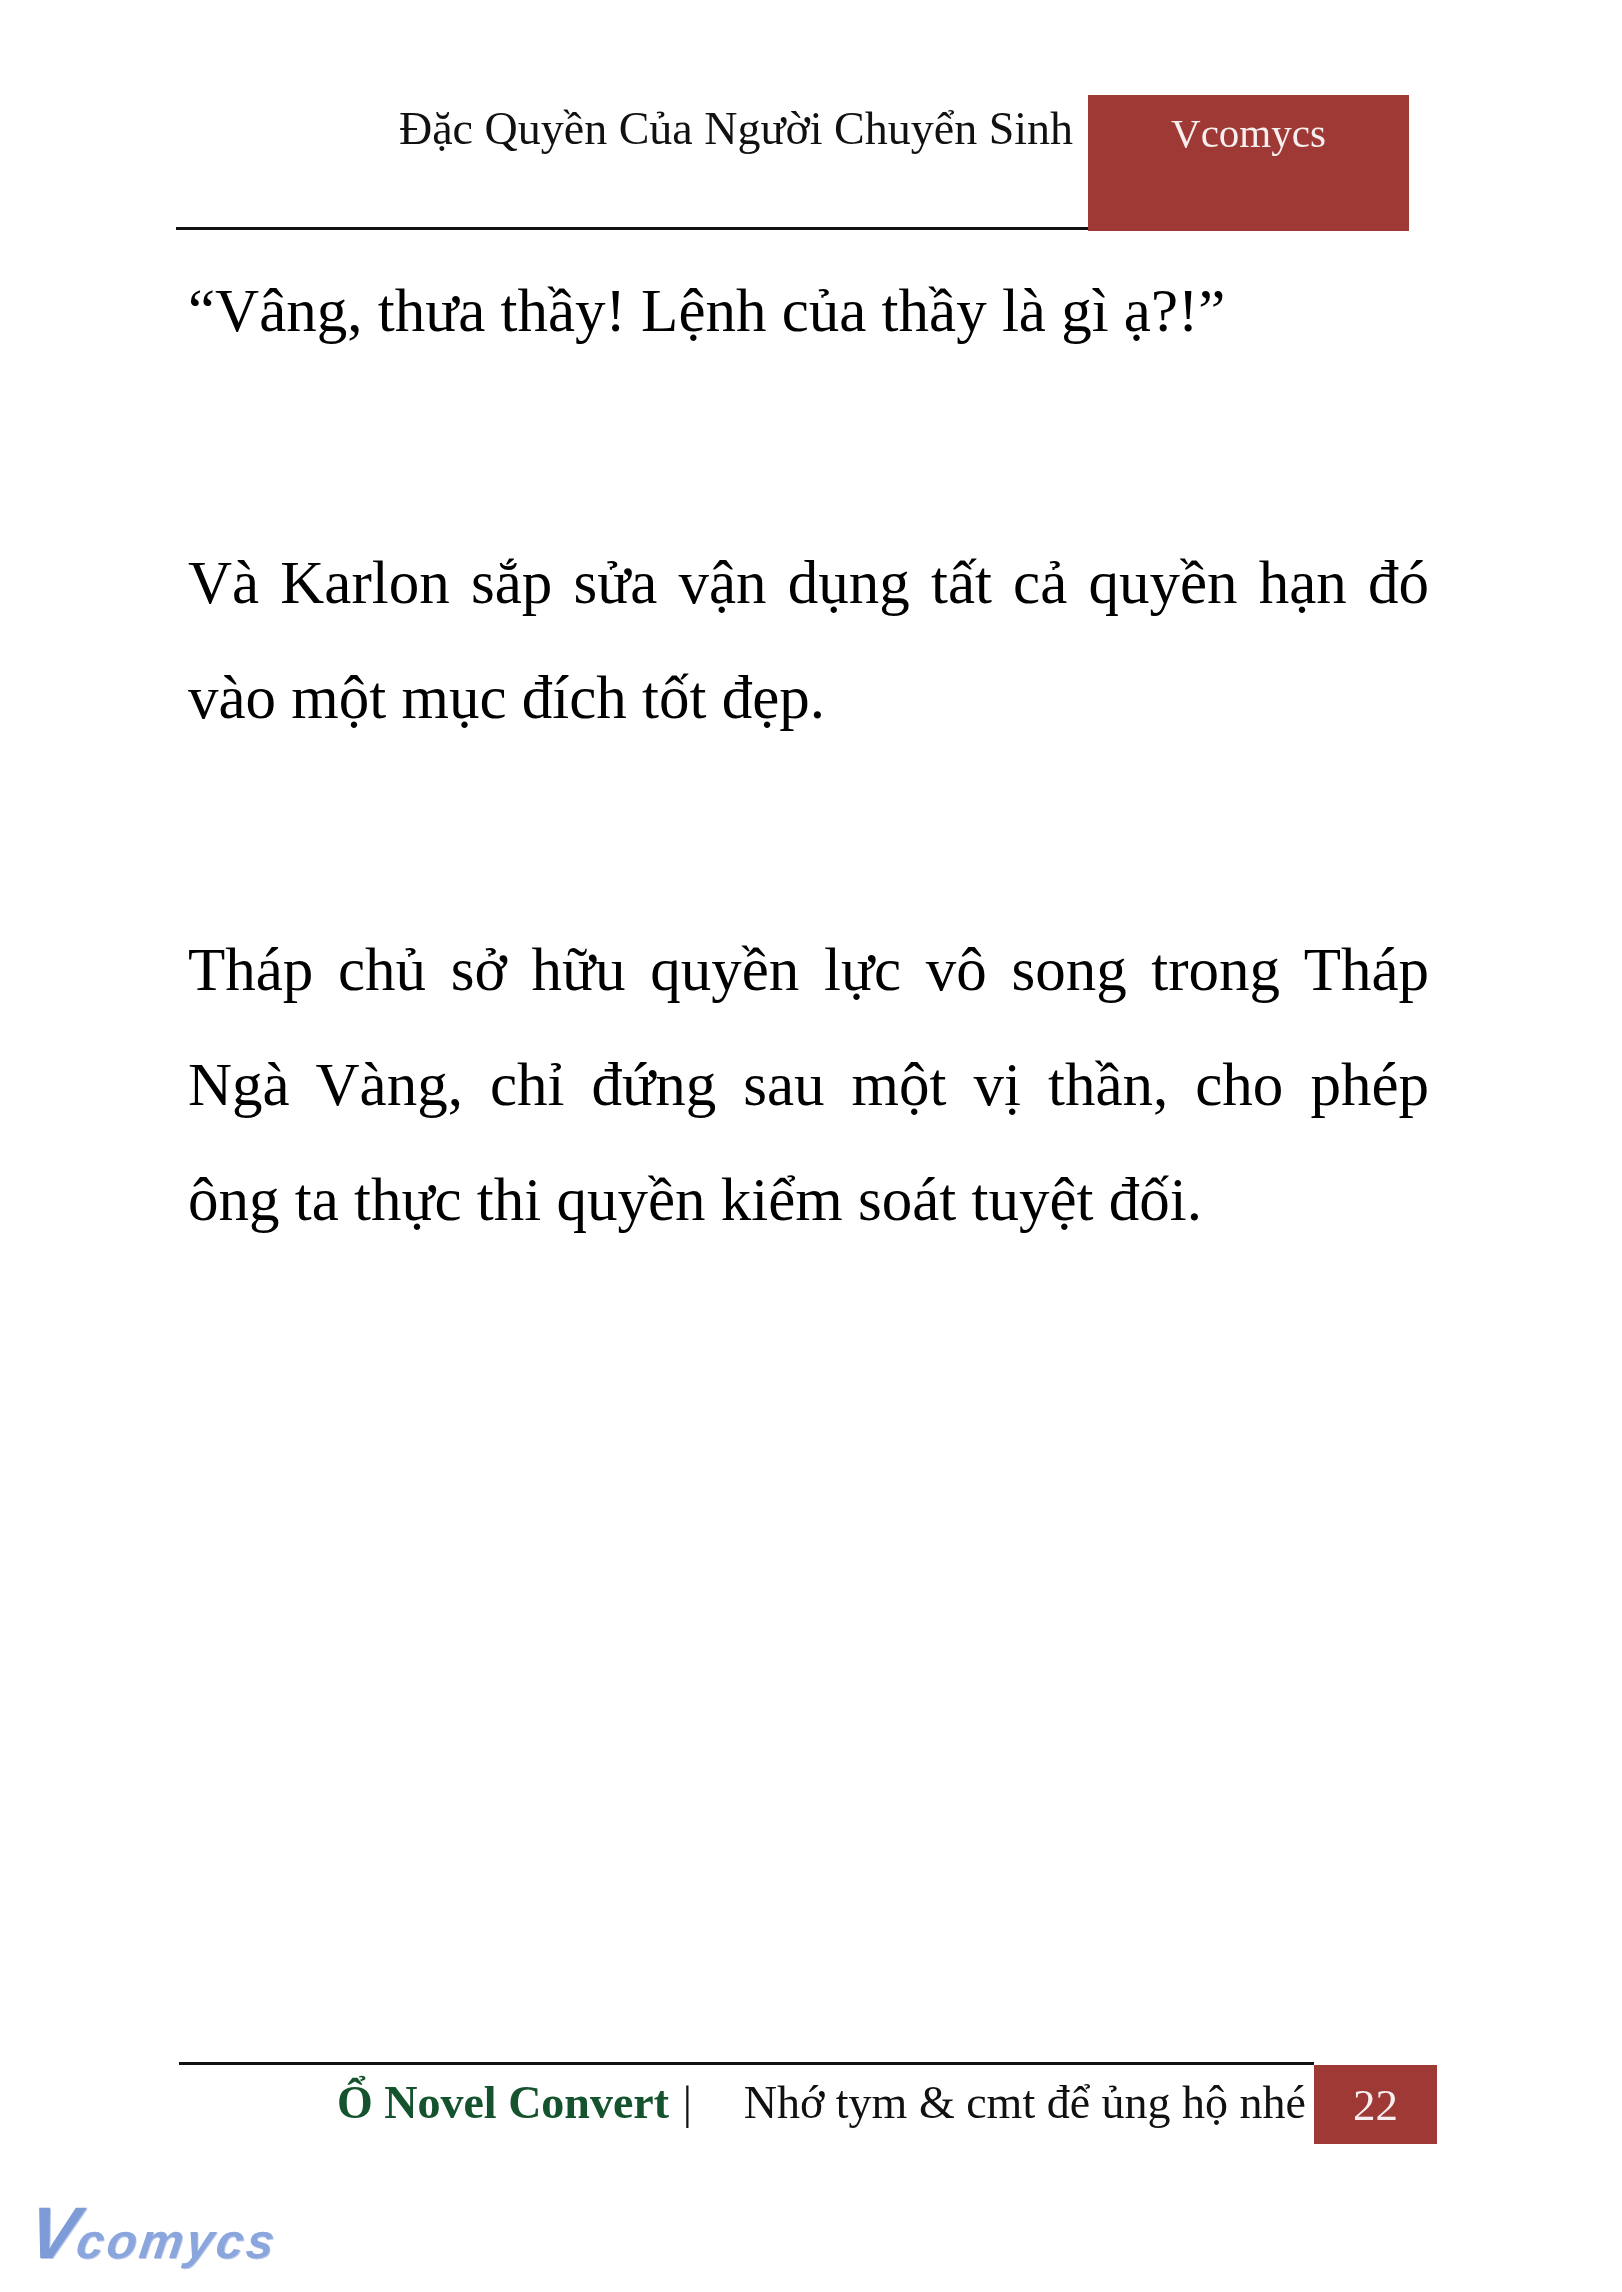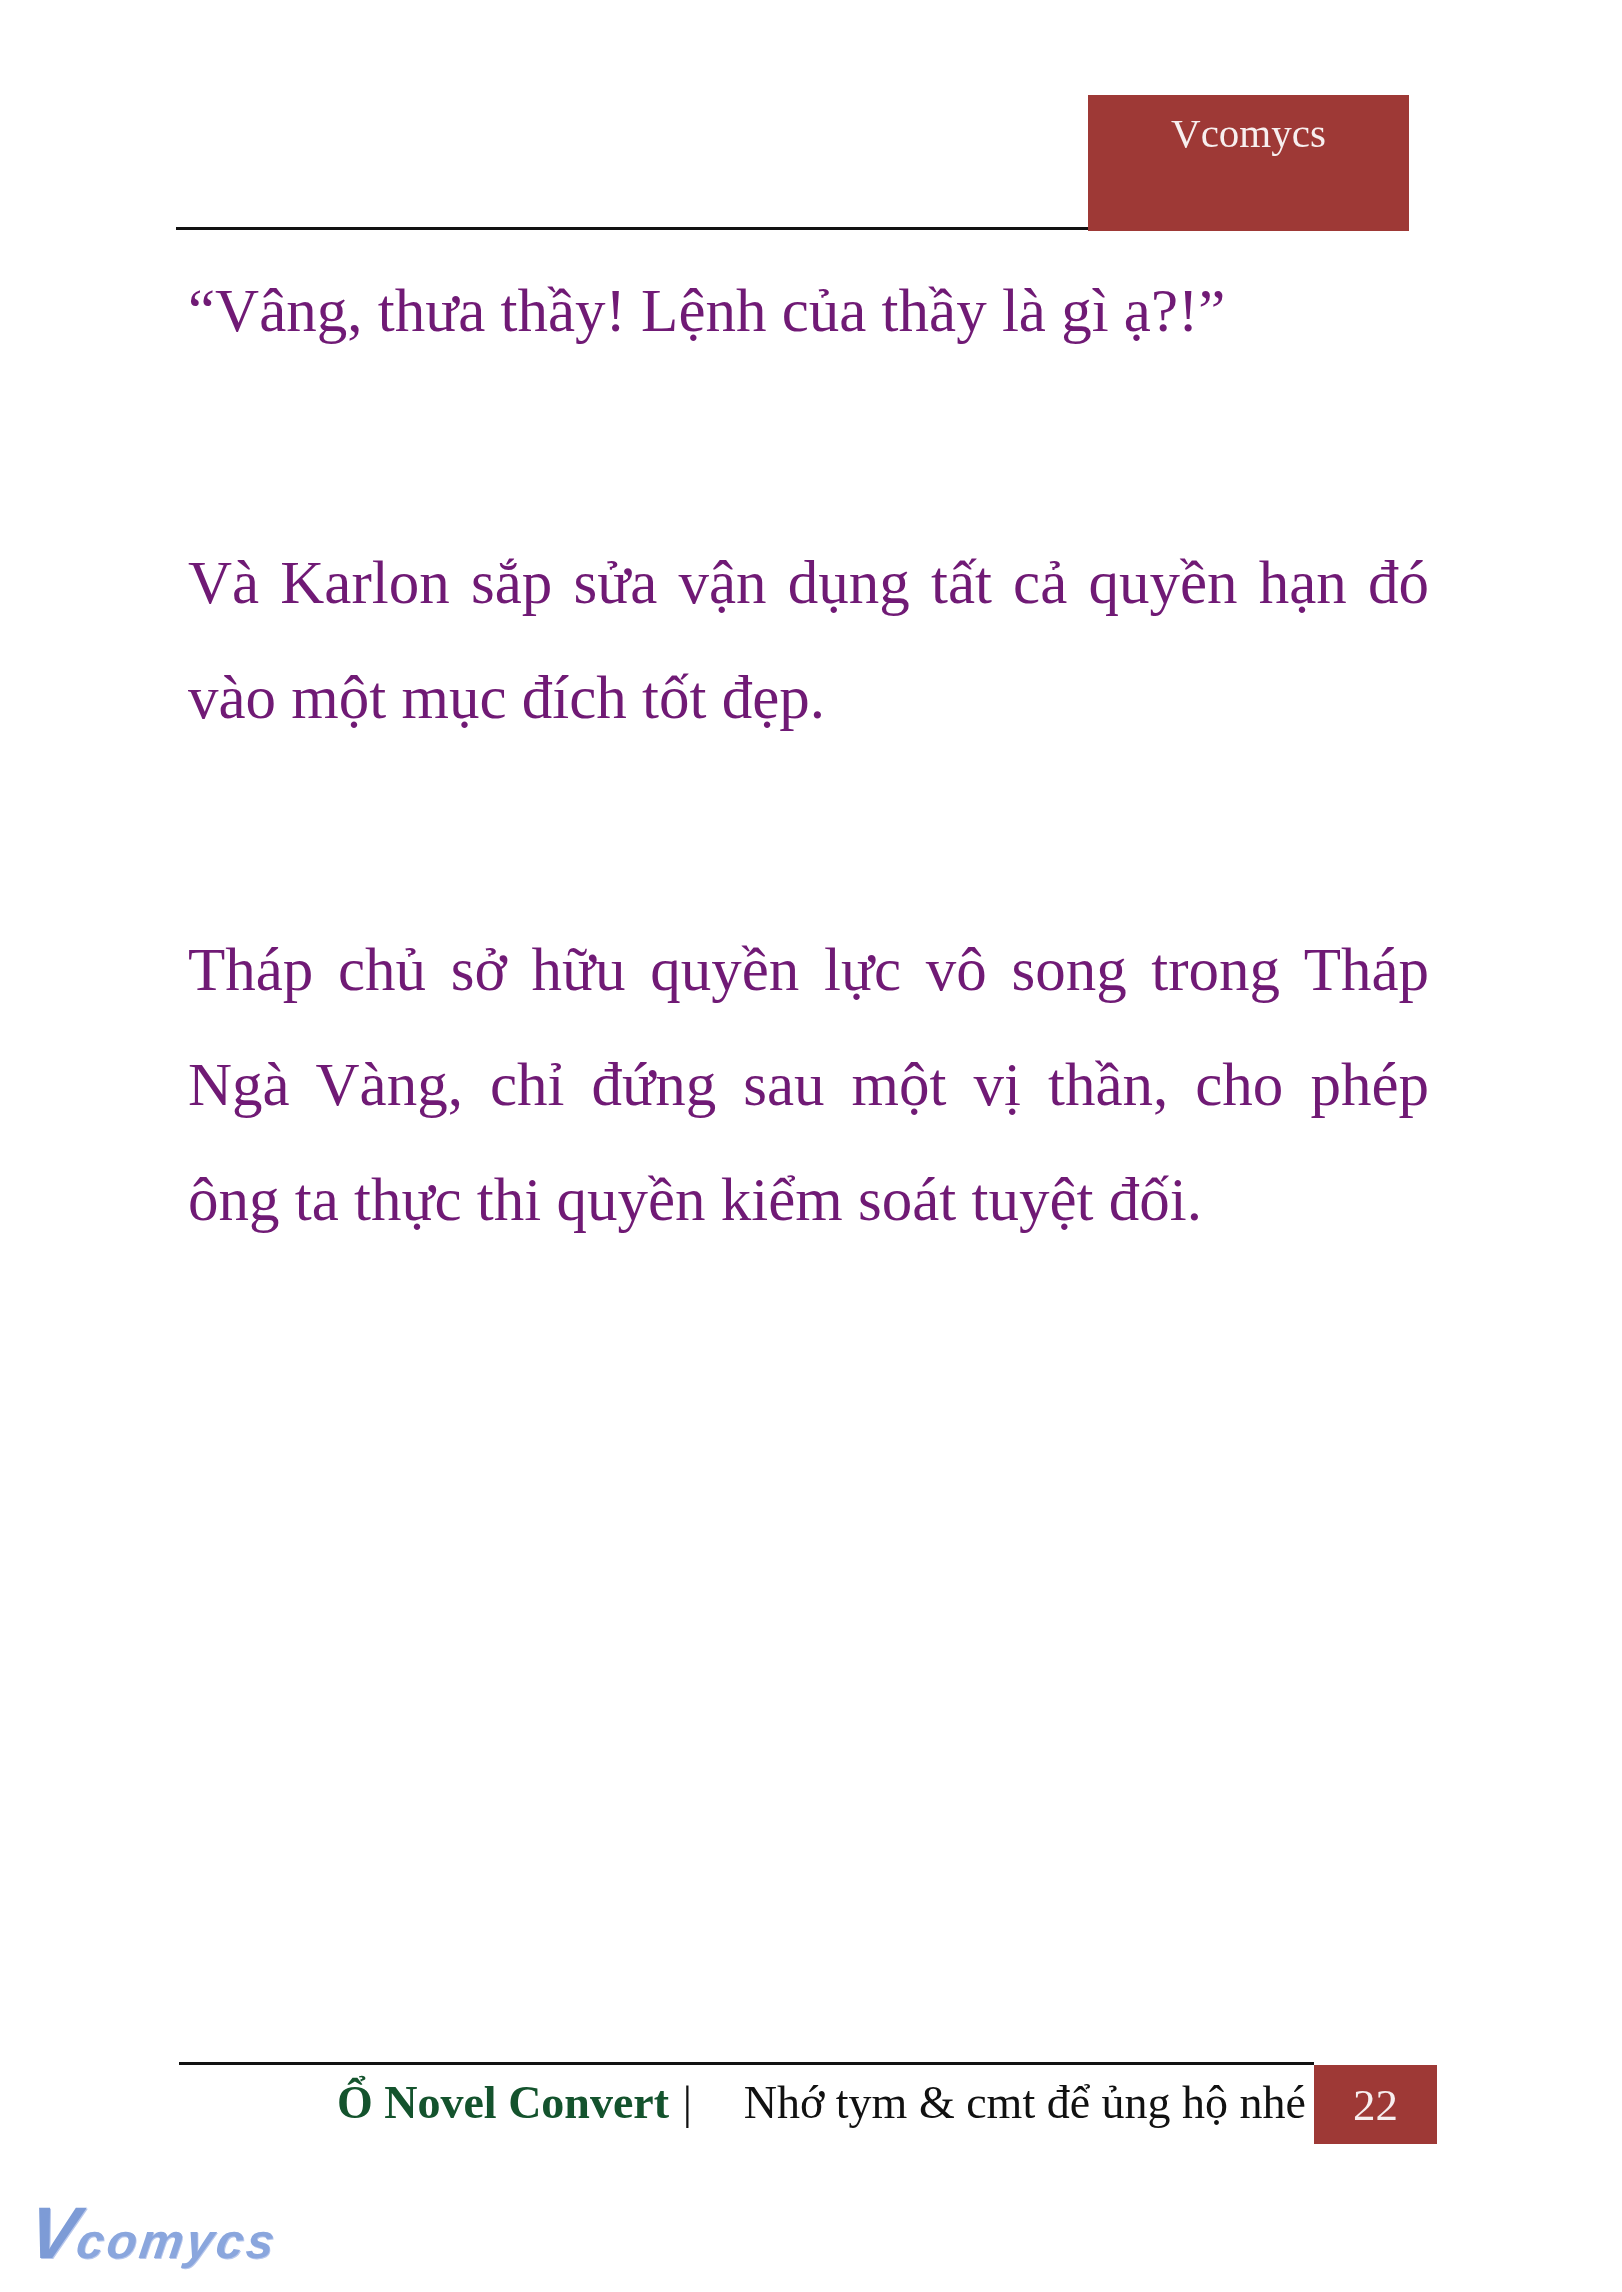--- a/index.html
+++ b/index.html
@@ -52,21 +52,21 @@
     position: absolute;
     left: 188px;
     top: 253px;
     width: 1241px;
   }
   .body-text p {
     font-size: 61px;
     line-height: 115px;
     text-align: justify;
     text-justify: inter-word;
-    color: #701a75;
+    color: #000000;
     margin-bottom: 157px;
   }
   .body-text p:last-child { margin-bottom: 0; }
 
   
   .footer-rule {
     position: absolute;
     left: 179px;
     top: 2062px;
     width: 1135px;
@@ -130,20 +130,21 @@
     color: #7d9bd6;
     letter-spacing: 0;
   }
 </style>
 </head>
 <body>
 
 <div class="page">
 
   <div class="header-title">
+    <div>Đặc Quyền Của Người Chuyển Sinh</div>
   </div>
 
   <div class="brand-box">
     <div>Vcomycs</div>
   </div>
 
   <div class="header-rule"></div>
 
   <div class="body-text">
     <p>“Vâng, thưa thầy! Lệnh của thầy là gì ạ?!”</p>

